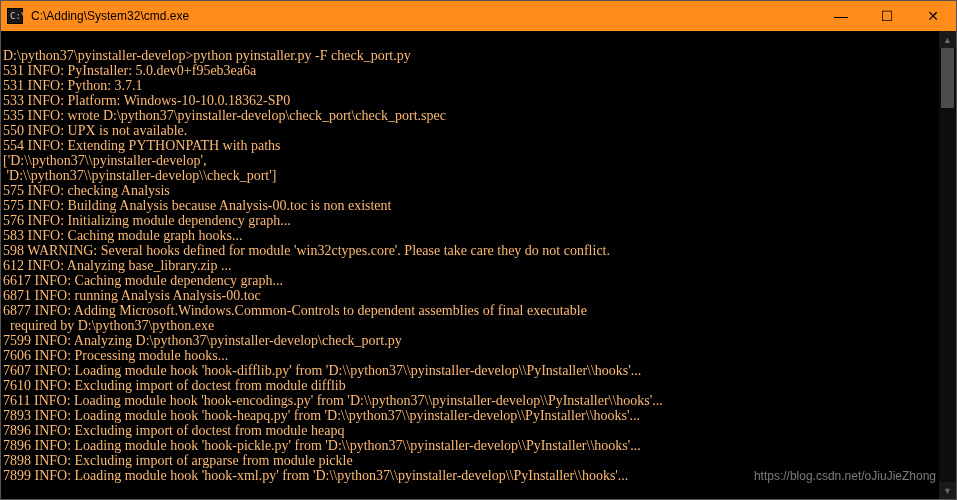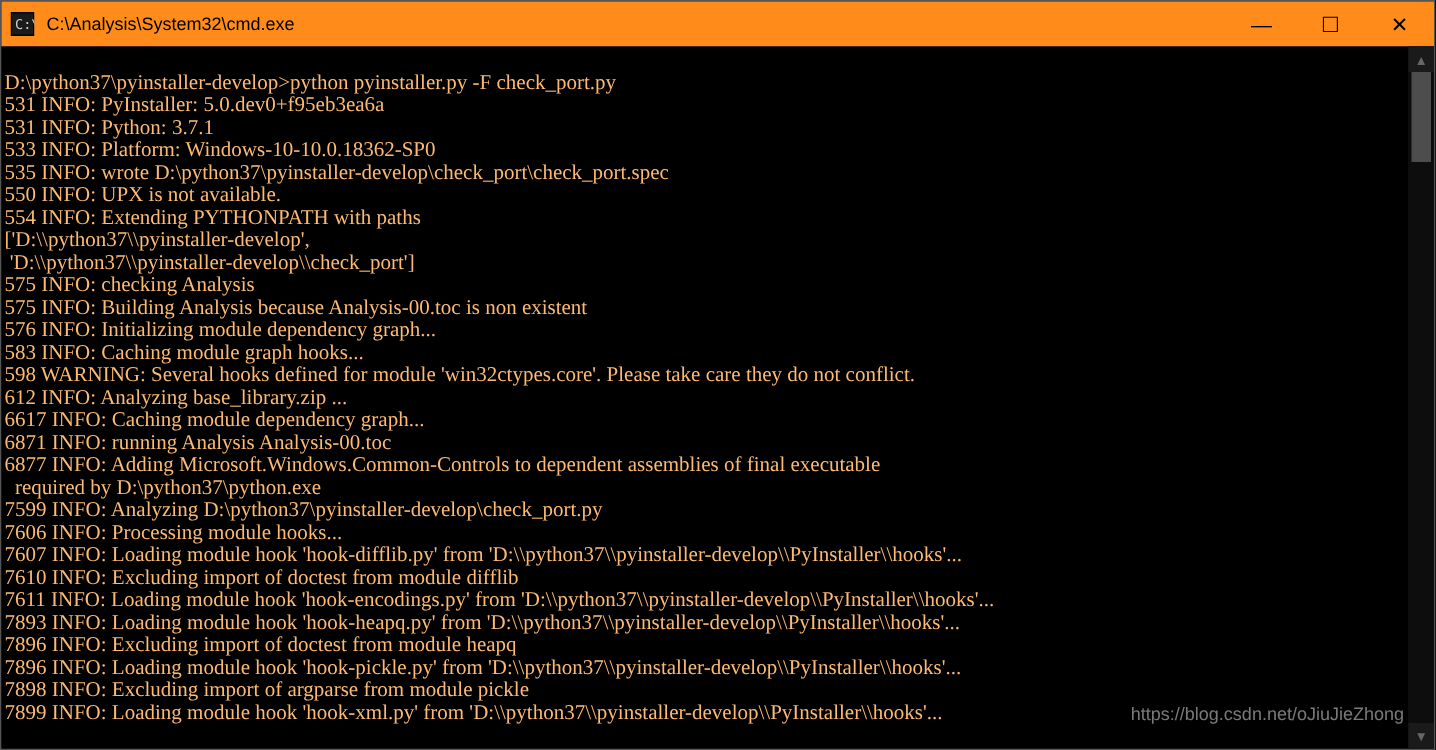--- a/index.html
+++ b/index.html
@@ -93,21 +93,21 @@
 
 <div class="window">
   <div class="titlebar">
     <span class="icon">
       <svg width="16" height="16" viewBox="0 0 16 16">
         <rect x="0" y="0" width="16" height="16" fill="#000"></rect>
         <rect x="1" y="1" width="14" height="14" fill="#1a1a1a"></rect>
         <text x="3" y="11" font-size="9" fill="#ccc" font-family="monospace">C:\</text>
       </svg>
     </span>
-    <span class="title-text">C:\Analysis\System32\cmd.exe</span>
+    <span class="title-text">C:\Adding\System32\cmd.exe</span>
     <span class="spacer"></span>
     <div class="win-btn">—</div>
     <div class="win-btn">☐</div>
     <div class="win-btn close">✕</div>
   </div>
 
   <div class="terminal-wrap">
     <div class="terminal" id="terminal">
 D:\python37\pyinstaller-develop&gt;python pyinstaller.py -F check_port.py
 531 INFO: PyInstaller: 5.0.dev0+f95eb3ea6a

